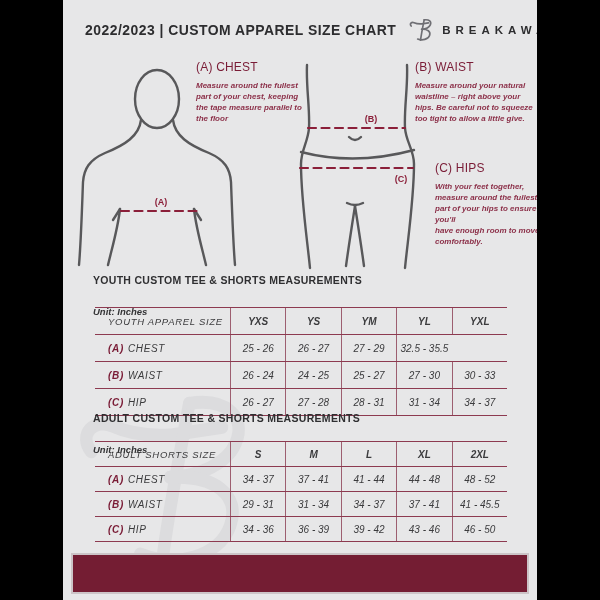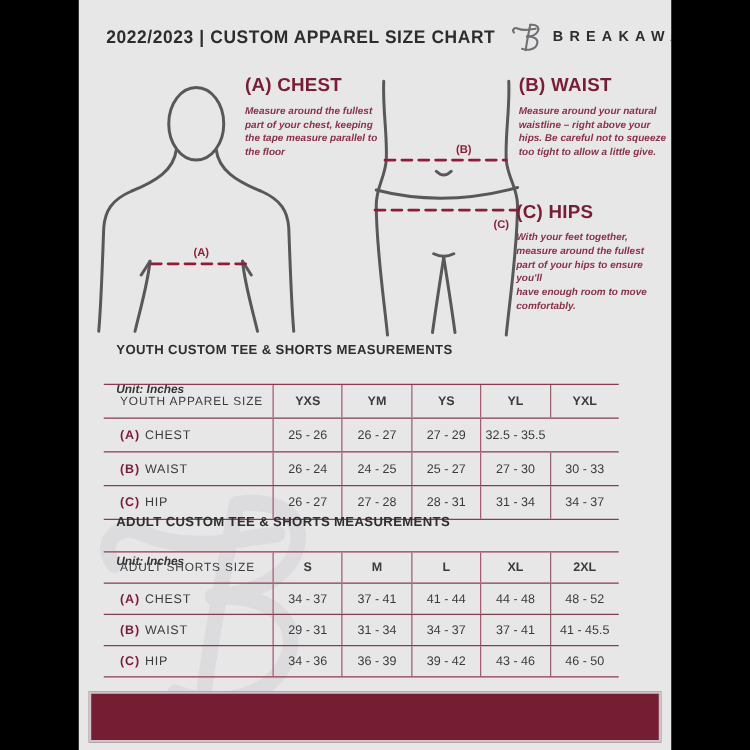--- a/index.html
+++ b/index.html
@@ -12,48 +12,48 @@
   .page-header{position:absolute;top:8px;left:0;right:0;height:44px;
                display:flex;align-items:center;padding:0 14px 0 22px;box-sizing:border-box;}
   .doc-title{font-size:14.5px;font-weight:bold;letter-spacing:.5px;color:var(--c-ink,#2d2d2f);
              white-space:nowrap;transform:scaleX(.96);transform-origin:left center;}
   .brand-group{margin-left:auto;display:flex;align-items:center;gap:7px;}
   .logo-svg{width:26px;height:24px;color:#6f6f74;}
   .brand-name{font-size:11.5px;font-weight:bold;letter-spacing:5px;color:var(--c-ink,#2d2d2f);}
 
   
   .guide{position:absolute;z-index:1;}
-  .guide h3{margin:0 0 6px 0;font-size:15px;font-weight:bold;letter-spacing:.2px;
+  .guide h3{margin:0 0 6px 0;font-size:12px;font-weight:normal;letter-spacing:.2px;
             color:var(--c-maroon_heading,#7a1c36);}
   .guide p{margin:0;font-size:8px;font-style:italic;font-weight:600;line-height:11px;
            color:var(--c-maroon_text,#8c3049);white-space:pre-line;}
   .guide.chest{left:133px;top:60px;width:106px;}
   .guide.waist{left:352px;top:60px;width:118px;}
-  .guide.hips{left:350px;top:161px;width:118px;}
+  .guide.hips{left:372px;top:161px;width:118px;}
 
   
   .fig{position:absolute;}
   .fig.torso{left:12px;top:56px;}
   .fig.lower{left:228px;top:62px;}
   .fig path,.fig ellipse{fill:none;stroke:var(--c-figure_stroke,#58585a);
       stroke-width:2.4;stroke-linecap:round;}
   .fig .dash{stroke:var(--c-dash_line,#8b1f39);stroke-width:2.2;stroke-dasharray:8 5.5;}
   .fig text{font-family:"Liberation Sans",sans-serif;font-size:9px;font-weight:bold;
             fill:var(--c-dash_line,#8b1f39);text-anchor:middle;}
 
   
   .section-title{position:absolute;left:30px;width:412px;text-align:left;z-index:1;}
   .section-title .t{font-size:10.5px;font-weight:bold;letter-spacing:.3px;color:#2f2f31;}
   .section-title .u{font-size:9.5px;font-style:italic;font-weight:600;color:#343436;margin-top:20px;}
   .section-title.youth{top:274px;}
   .section-title.adult{top:412px;}
 
   
-  .size-table{position:absolute;left:20px;width:412px;z-index:1;
-              border-top:1.5px solid var(--c-table_border,#8d3a50);}
+  .size-table{position:absolute;left:32px;width:412px;z-index:1;
+              border-top:1.5px solid var(--c-table_border,#8d3a50);font-style:italic;}
   .size-table.youth{top:307px;}
   .size-table.adult{top:441px;--rowh:24px;}
   .trow{display:grid;grid-template-columns:135px repeat(5,1fr);
         border-bottom:1.5px solid var(--c-table_border,#8d3a50);}
   .cell{height:var(--rowh,26px);display:flex;align-items:center;justify-content:center;
         font-size:10px;color:#3b3b3d;}
   .cell+.cell{border-left:1.2px solid #9d5f70;}
   .cell.lab{justify-content:flex-start;padding-left:13px;font-size:9.5px;letter-spacing:.7px;}
   .thead .cell{font-weight:bold;}
   .thead .cell.lab{font-weight:normal;}
@@ -142,22 +142,22 @@
     </div>
 
     <div class="section-title youth">
       <div class="t">YOUTH CUSTOM TEE &amp; SHORTS MEASUREMENTS</div>
       <div class="u">Unit: Inches</div>
     </div>
     <div class="size-table youth">
         <div class="trow thead">
           <div class="cell lab">YOUTH APPAREL SIZE</div>
           <div class="cell">YXS</div>
+          <div class="cell">YS</div>
           <div class="cell">YM</div>
-          <div class="cell">YS</div>
           <div class="cell">YL</div>
           <div class="cell">YXL</div>
         </div>
         <div class="trow">
           <div class="cell lab">
             <span class="pfx">(A)</span>
             <span class="mname">CHEST</span>
           </div>
           <div class="cell val">25 - 26</div>
           <div class="cell val">26 - 27</div>

